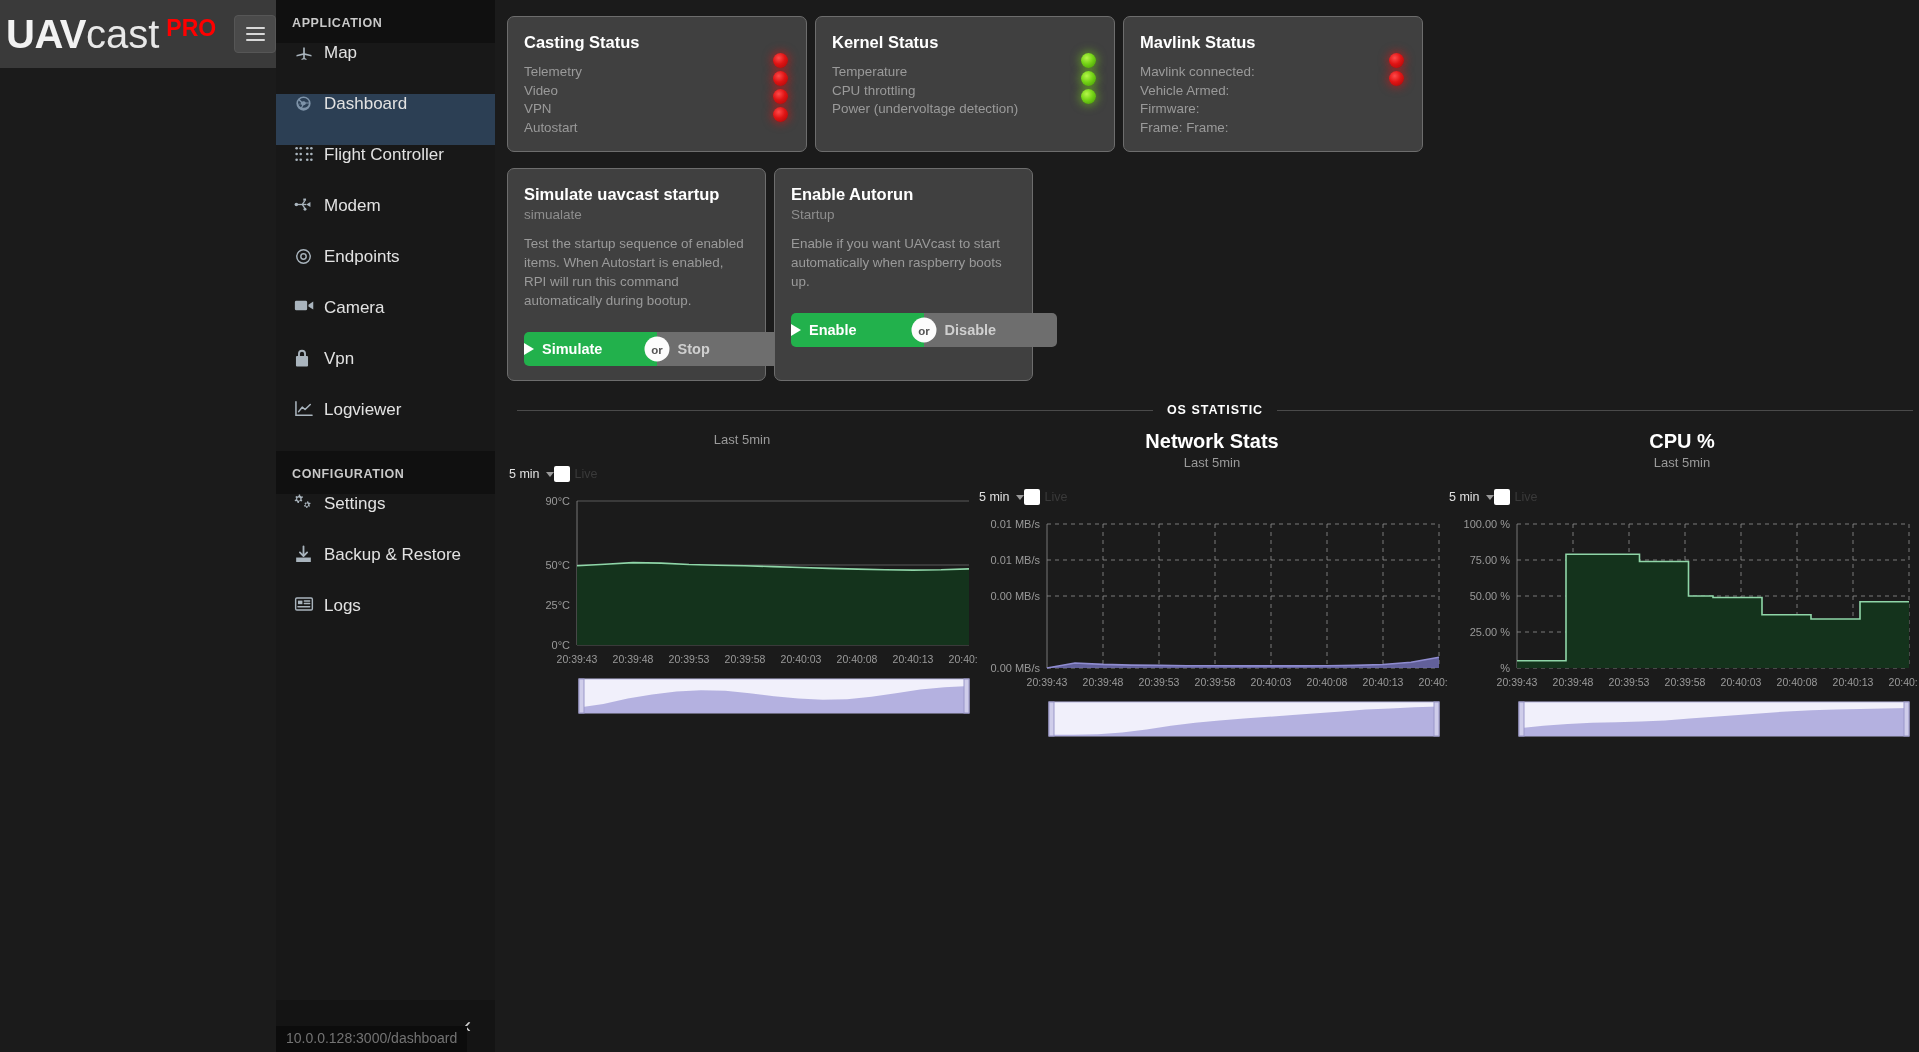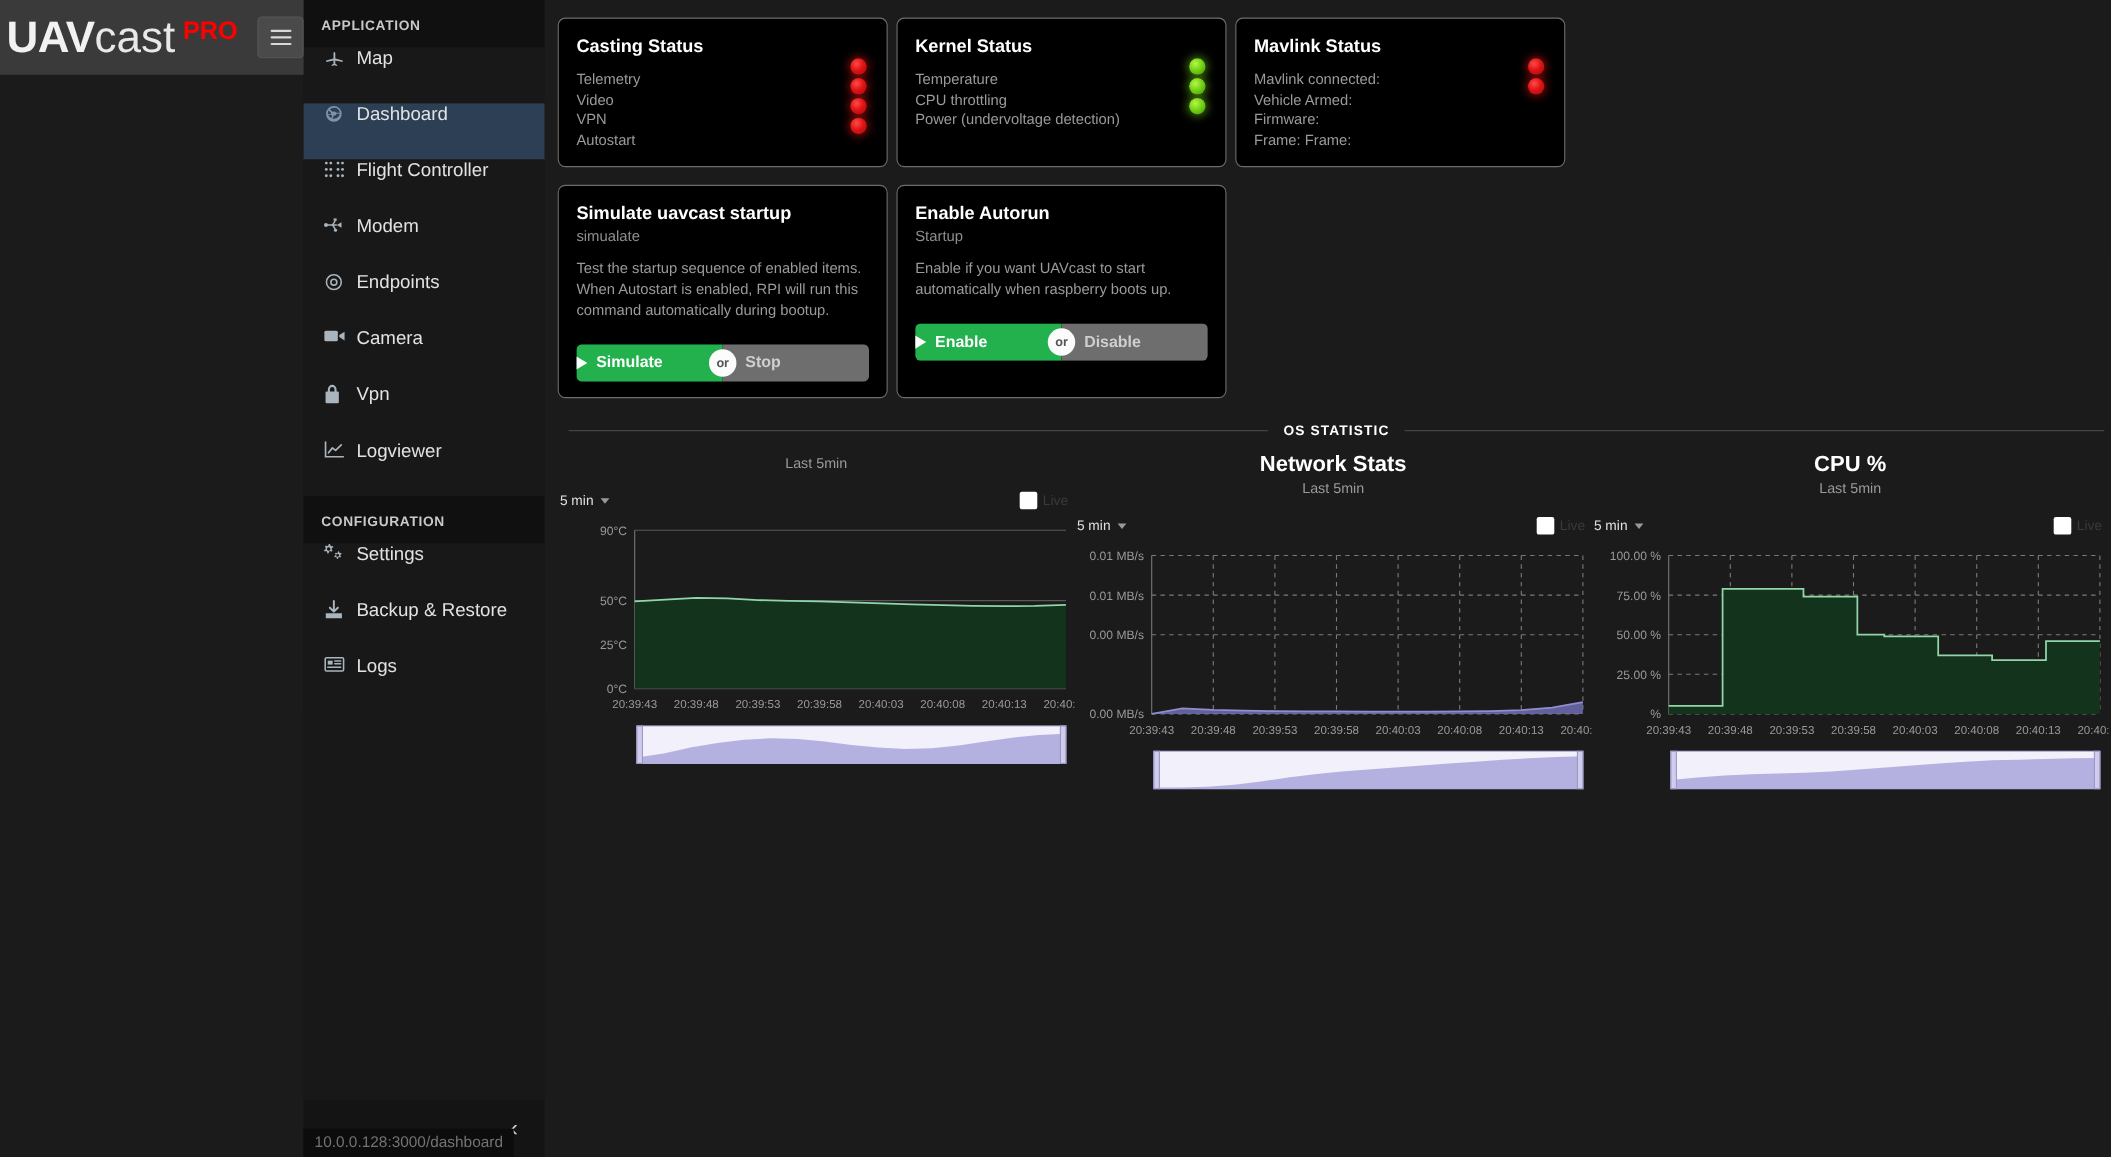--- a/index.html
+++ b/index.html
@@ -60,37 +60,37 @@
   .url-tip {
     position: absolute; left: 0; bottom: 0; background: #0c0c0c; color: #737373;
     font-size: 14px; padding: 4px 10px 6px 10px; white-space: nowrap;
   }
 
   
   .main { flex: 1 1 auto; background: #1b1b1b; padding: 16px 22px 0 12px; overflow: hidden; }
 
   .cards-row { display: flex; gap: 8px; }
   .card {
-    background: #000000; border: 1px solid #6d6d6d; border-radius: 7px;
+    background: #404040; border: 1px solid #6d6d6d; border-radius: 7px;
     padding: 16px 18px 14px 16px; position: relative;
   }
   .card.status { width: 300px; min-height: 126px; }
   .card-title { color: #ffffff; font-size: 16.5px; font-weight: 700; margin-bottom: 11px; }
   .card-sub { color: #8e8e8e; font-size: 13.5px; margin-top: -8px; margin-bottom: 12px; }
   .status-lines { color: #9a9a9a; font-size: 13.4px; line-height: 18.6px; }
 
   .leds { position: absolute; right: 18px; top: 36px; display: flex; flex-direction: column; gap: 3px; }
   .led { width: 15px; height: 15px; border-radius: 50%; }
   .led.red { background: radial-gradient(circle at 38% 33%, #ff4a4a 0%, #e01414 45%, #a10808 100%);
              box-shadow: 0 0 8px 2px rgba(215,20,20,0.55); }
   .led.green { background: radial-gradient(circle at 38% 33%, #b6f64a 0%, #74d316 45%, #3e8f05 100%);
                box-shadow: 0 0 8px 2px rgba(120,210,25,0.5); }
 
   .cards-row2 { display: flex; gap: 8px; margin-top: 16px; }
-  .card.action { width: 300px; }
+  .card.action { width: 259px; }
   .action-desc { color: #9a9a9a; font-size: 13.4px; line-height: 19px; margin-bottom: 22px; }
 
   .btn-pair {
     display: flex; position: relative; border-radius: 5px; overflow: hidden; height: 34px; width: 266px;
   }
   .btn-pair .b {
     flex: 1 1 50%; display: flex; align-items: center; gap: 8px;
     font-size: 14.5px; font-weight: 700; cursor: pointer; user-select: none;
   }
   .btn-pair .b.on { background: #22b14c; color: #ffffff; }
@@ -112,21 +112,21 @@
   .os-divider .lbl { color: #ffffff; font-size: 12.5px; font-weight: 700; letter-spacing: 1px; }
 
   
   .charts { display: flex; margin-top: 13px; }
   .chart-col { flex: 1 1 33.33%; position: relative; }
   .chart-head { text-align: center; }
   .chart-title { color: #ffffff; font-size: 20px; font-weight: 700; }
   .chart-sub { color: #9a9a9a; font-size: 13px; margin-top: 2px; }
 
   .chart-toolbar {
-    display: flex; align-items: center; justify-content: space-between;
+    display: flex; align-items: center; 
     margin-top: 16px; padding: 0 6px 0 2px; height: 22px;
   }
   .range-pill { color: #e0e0e0; font-size: 12.5px; display: flex; align-items: center; gap: 6px; cursor: pointer; }
   .caret-down { width: 0; height: 0; border-left: 4px solid transparent; border-right: 4px solid transparent; border-top: 5px solid #9a9a9a; }
   .live-group { display: flex; align-items: center; gap: 5px; }
   .live-box { width: 16px; height: 16px; background: #ffffff; border-radius: 2px; cursor: pointer; }
   .live-lbl { color: #3a3a3a; font-size: 12.5px; }
 
   .plot-wrap { position: relative; margin-top: 6px; }
   .plot-wrap svg { display: block; }

